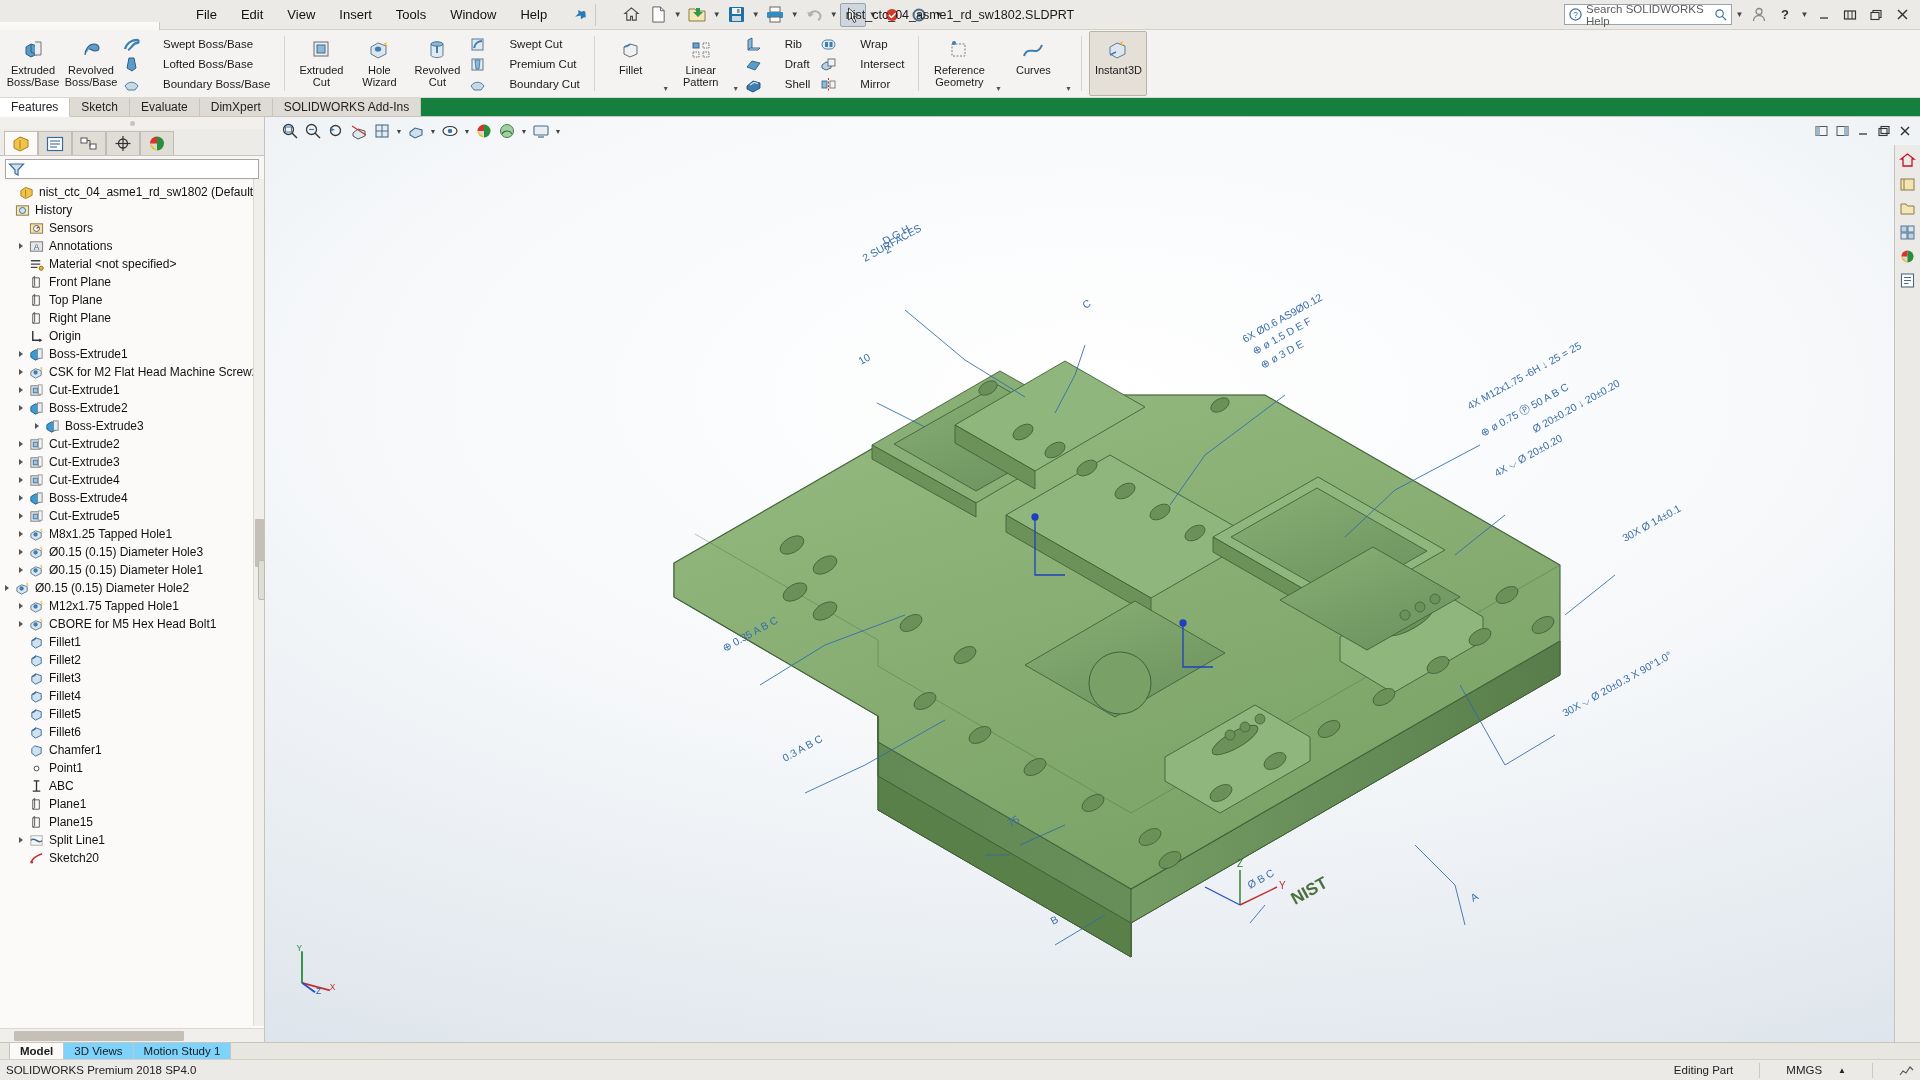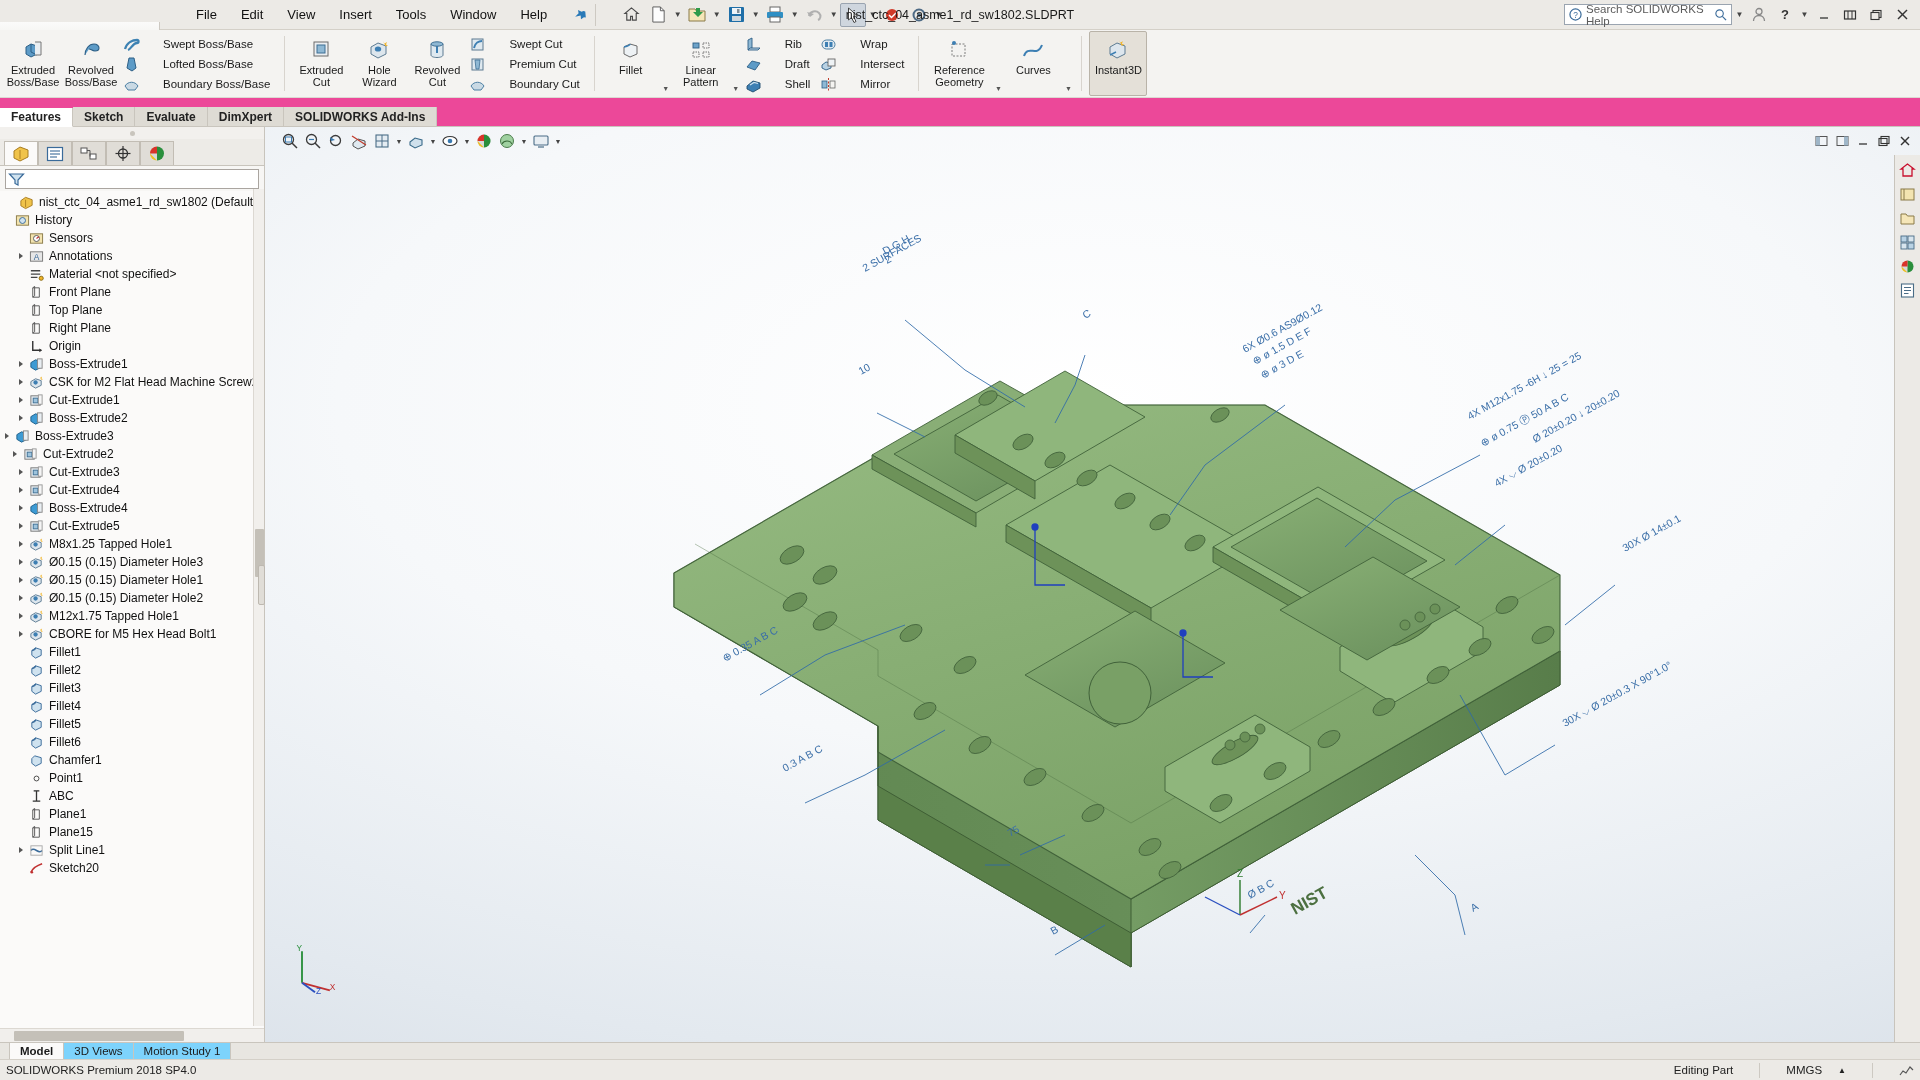--- a/index.html
+++ b/index.html
@@ -70,23 +70,22 @@
     display:flex; align-items:center; gap:5px; height:20px; padding: 0 6px 0 2px;
     border:1px solid transparent; border-radius:2px; cursor:default;
   }
   .smallbtn .lbl { font-size: 11.5px; white-space:nowrap; color:#1a1a1a;margin-left:18px; }
   .ico16 { width:17px; height:17px; display:flex; align-items:center; justify-content:center; flex:0 0 17px;}
   .grpcaret { display:flex; align-items:flex-end; justify-content:center; font-size:7px; color:#555;
               width:12px; padding-bottom:4px;}
 
   
   .tabbar {
-    height: 29px; background:#ec4899; display:flex; align-items:flex-end;
+    height: 19px; background:#15803d; display:flex; align-items:flex-end;
     border-bottom:1px solid #c9c5bd;
-    font-weight:bold;
   }
   .tab {
     height:19px; padding: 0 11px; display:flex; align-items:center; font-size:12px;
     border-right:1px solid #c9c5bd; background:#dedbd4; color:#222; cursor:default;
   }
   .tab.active { background:#fff; border-bottom: 1px solid #fff; margin-bottom:-1px; }
 
   
   .body { flex:1; display:flex; min-height:0; position:relative; }
 
@@ -743,33 +742,33 @@
               <span class="arr"></span>
             </span>
             <span class="ticon">
               <svg width="15" height="15" viewBox="0 0 16 16">
                 <path d="M2 6l5-3 6 2v6l-6 3-5-3z" fill="#3d9bd4" stroke="#1e5f8a" stroke-width="1"></path>
                 <rect x="9" y="2" width="5" height="10" fill="#e9eef2" stroke="#888" stroke-width="1"></rect>
               </svg>
             </span>
             <span class="tlabel">Boss-Extrude2</span>
           </div>
-          <div class="trow" style="padding-left: 0;">
+          <div class="trow" style="padding-left: 30px;">
             <span class="tw">
               <span class="arr"></span>
             </span>
             <span class="ticon">
               <svg width="15" height="15" viewBox="0 0 16 16">
                 <path d="M2 6l5-3 6 2v6l-6 3-5-3z" fill="#3d9bd4" stroke="#1e5f8a" stroke-width="1"></path>
                 <rect x="9" y="2" width="5" height="10" fill="#e9eef2" stroke="#888" stroke-width="1"></rect>
               </svg>
             </span>
             <span class="tlabel">Boss-Extrude3</span>
           </div>
-          <div class="trow" style="padding-left: 8px;">
+          <div class="trow" style="padding-left: 14px;">
             <span class="tw">
               <span class="arr"></span>
             </span>
             <span class="ticon">
               <svg width="15" height="15" viewBox="0 0 16 16">
                 <rect x="2" y="3" width="10" height="10" fill="#e9eef2" stroke="#777" stroke-width="1"></rect>
                 <rect x="4.5" y="5.5" width="5" height="5" fill="#9ec4dd" stroke="#3d6f94" stroke-width="1"></rect>
                 <rect x="10" y="2" width="4" height="10" fill="#f5f5f5" stroke="#999" stroke-width="1"></rect>
               </svg>
             </span>
@@ -858,21 +857,21 @@
             </span>
             <span class="ticon">
               <svg width="15" height="15" viewBox="0 0 16 16">
                 <path d="M2 7l5-3 6 2v5l-6 3-5-3z" fill="#dde6ed" stroke="#5c7b92" stroke-width="1"></path>
                 <circle cx="7" cy="8" r="2.3" fill="#3d7fb3"></circle>
                 <path d="M11 1l1 2 2-1.3-.8 2 1.8.7-2 .6z" fill="#f0b429"></path>
               </svg>
             </span>
             <span class="tlabel">Ø0.15 (0.15) Diameter Hole1</span>
           </div>
-          <div class="trow" style="padding-left: 14px;">
+          <div class="trow" style="">
             <span class="tw">
               <span class="arr"></span>
             </span>
             <span class="ticon">
               <svg width="15" height="15" viewBox="0 0 16 16">
                 <path d="M2 7l5-3 6 2v5l-6 3-5-3z" fill="#dde6ed" stroke="#5c7b92" stroke-width="1"></path>
                 <circle cx="7" cy="8" r="2.3" fill="#3d7fb3"></circle>
                 <path d="M11 1l1 2 2-1.3-.8 2 1.8.7-2 .6z" fill="#f0b429"></path>
               </svg>
             </span>

